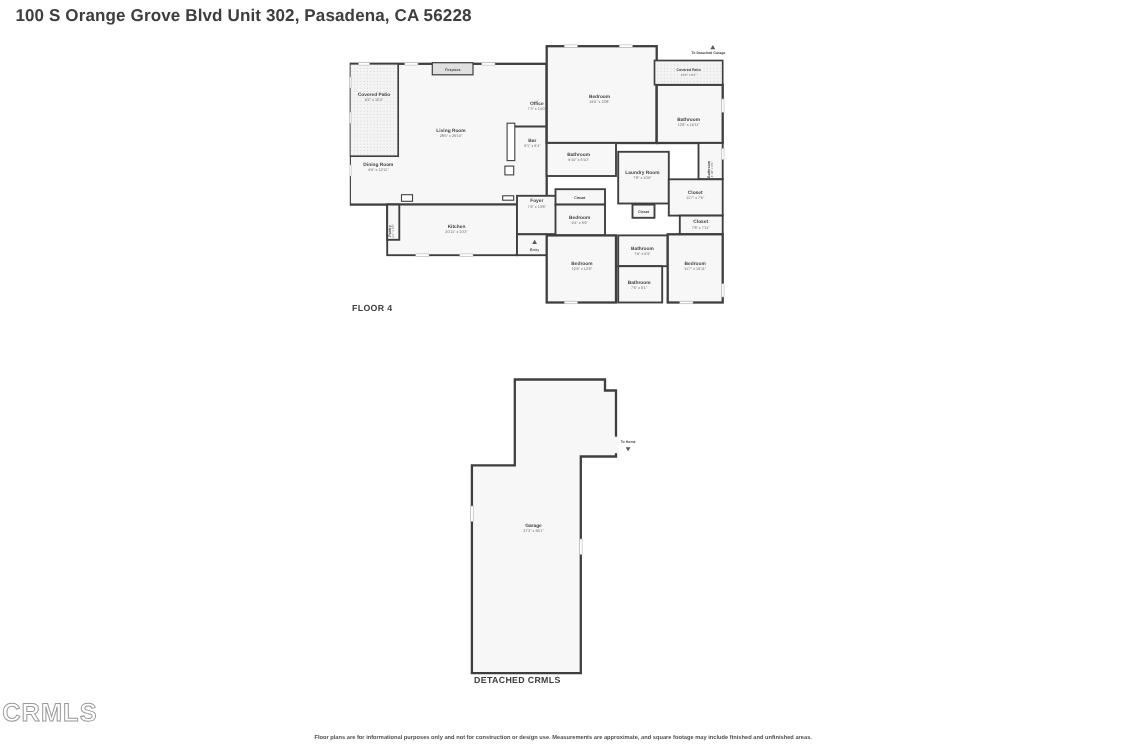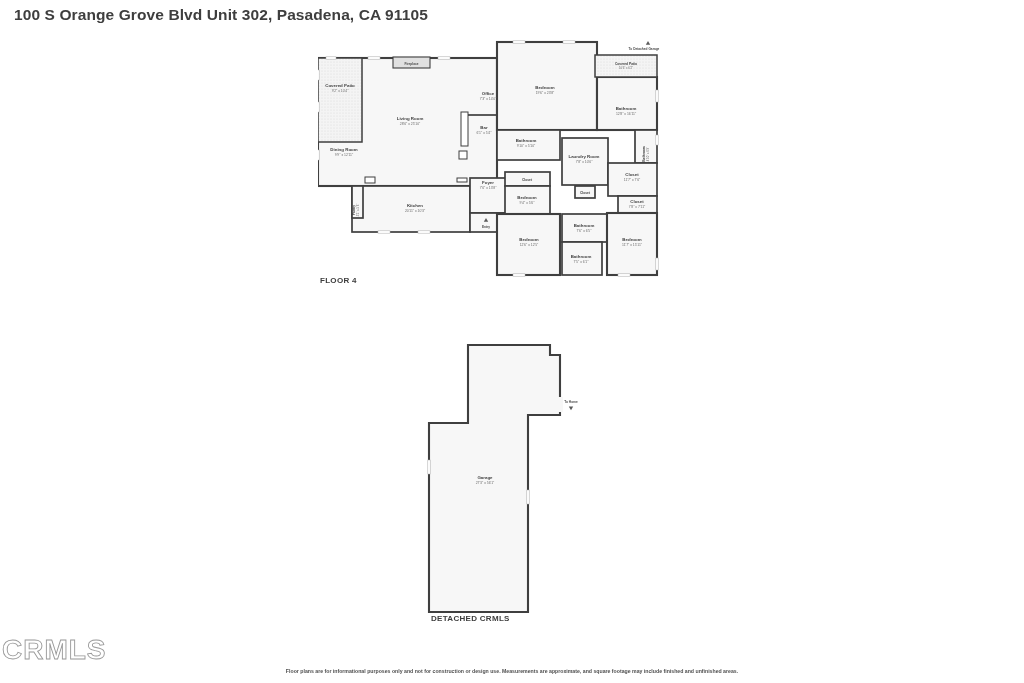--- a/index.html
+++ b/index.html
@@ -4,21 +4,21 @@
 <style>
   html,body{margin:0;padding:0;background:#fff;}
   .page{position:relative;width:1024px;height:683px;background:#ffffff;overflow:hidden;
         font-family:"Liberation Sans",sans-serif;color:#3f3f3f;}
   .title{position:absolute;left:14px;top:6px;font-size:15.5px;font-weight:700;color:#3e3e3e;letter-spacing:.1px;}
   .plan-label{position:absolute;font-size:8px;font-weight:700;color:#3d3d3d;letter-spacing:.3px;}
   #floor1-label{left:320px;top:276px;}
   #garage-label{left:431px;top:614px;}
   .disclaimer{position:absolute;left:0;top:668px;width:1024px;text-align:center;
               font-size:5.2px;font-weight:700;color:#4f4f4f;}
-  .watermark{position:absolute;left:2px;top:634px;font-size:28px;font-weight:600;letter-spacing:1px;
+  .watermark{position:absolute;left:2px;top:634px;font-size:23px;font-weight:600;letter-spacing:1px;
              color:rgba(255,255,255,0);-webkit-text-stroke:0.9px #999;}
   svg{position:absolute;display:block;}
   #floor1-svg{left:318px;top:40px;}
   #garage-svg{left:425px;top:340px;}
   .room{fill:#f7f7f7;stroke:#3f3f3f;stroke-width:1.7;}
   .outer{stroke-width:2.1;}
   .patio{fill:url(#dots);stroke:#3f3f3f;stroke-width:1.5;}
   .fixture{fill:#ffffff;stroke:#3f3f3f;stroke-width:1;}
   .fireplace{fill:#e0e0e0;stroke:#3f3f3f;stroke-width:1.1;}
   .wall{stroke:#3f3f3f;stroke-width:1.7;fill:none;}
@@ -30,21 +30,21 @@
   .rn-sm{font-size:3.3px;font-weight:700;fill:#3f3f3f;text-anchor:middle;}
   .rd-sm{font-size:2.9px;fill:#6a6a6a;text-anchor:middle;}
   .tiny{font-size:3.2px;font-weight:700;fill:#4a4a4a;text-anchor:middle;}
   .arrow{fill:#5a5a5a;}
 </style>
 </head>
 <body>
 
 <div class="page">
 
-  <div class="title">100 S Orange Grove Blvd Unit 302, Pasadena, CA 91105</div>
+  <div class="title">100 S Orange Grove Blvd Unit 302, Pasadena, CA 56228</div>
 
   <svg id="floor1-svg" width="342" height="237" viewBox="0 0 342 237">
     <defs>
       <pattern id="dots" width="3" height="3" patternUnits="userSpaceOnUse">
         <rect width="3" height="3" fill="#f4f4f4"></rect>
         <circle cx="1" cy="1" r="0.45" fill="#c6c6c6"></circle>
       </pattern>
     </defs>
 
     <g>

